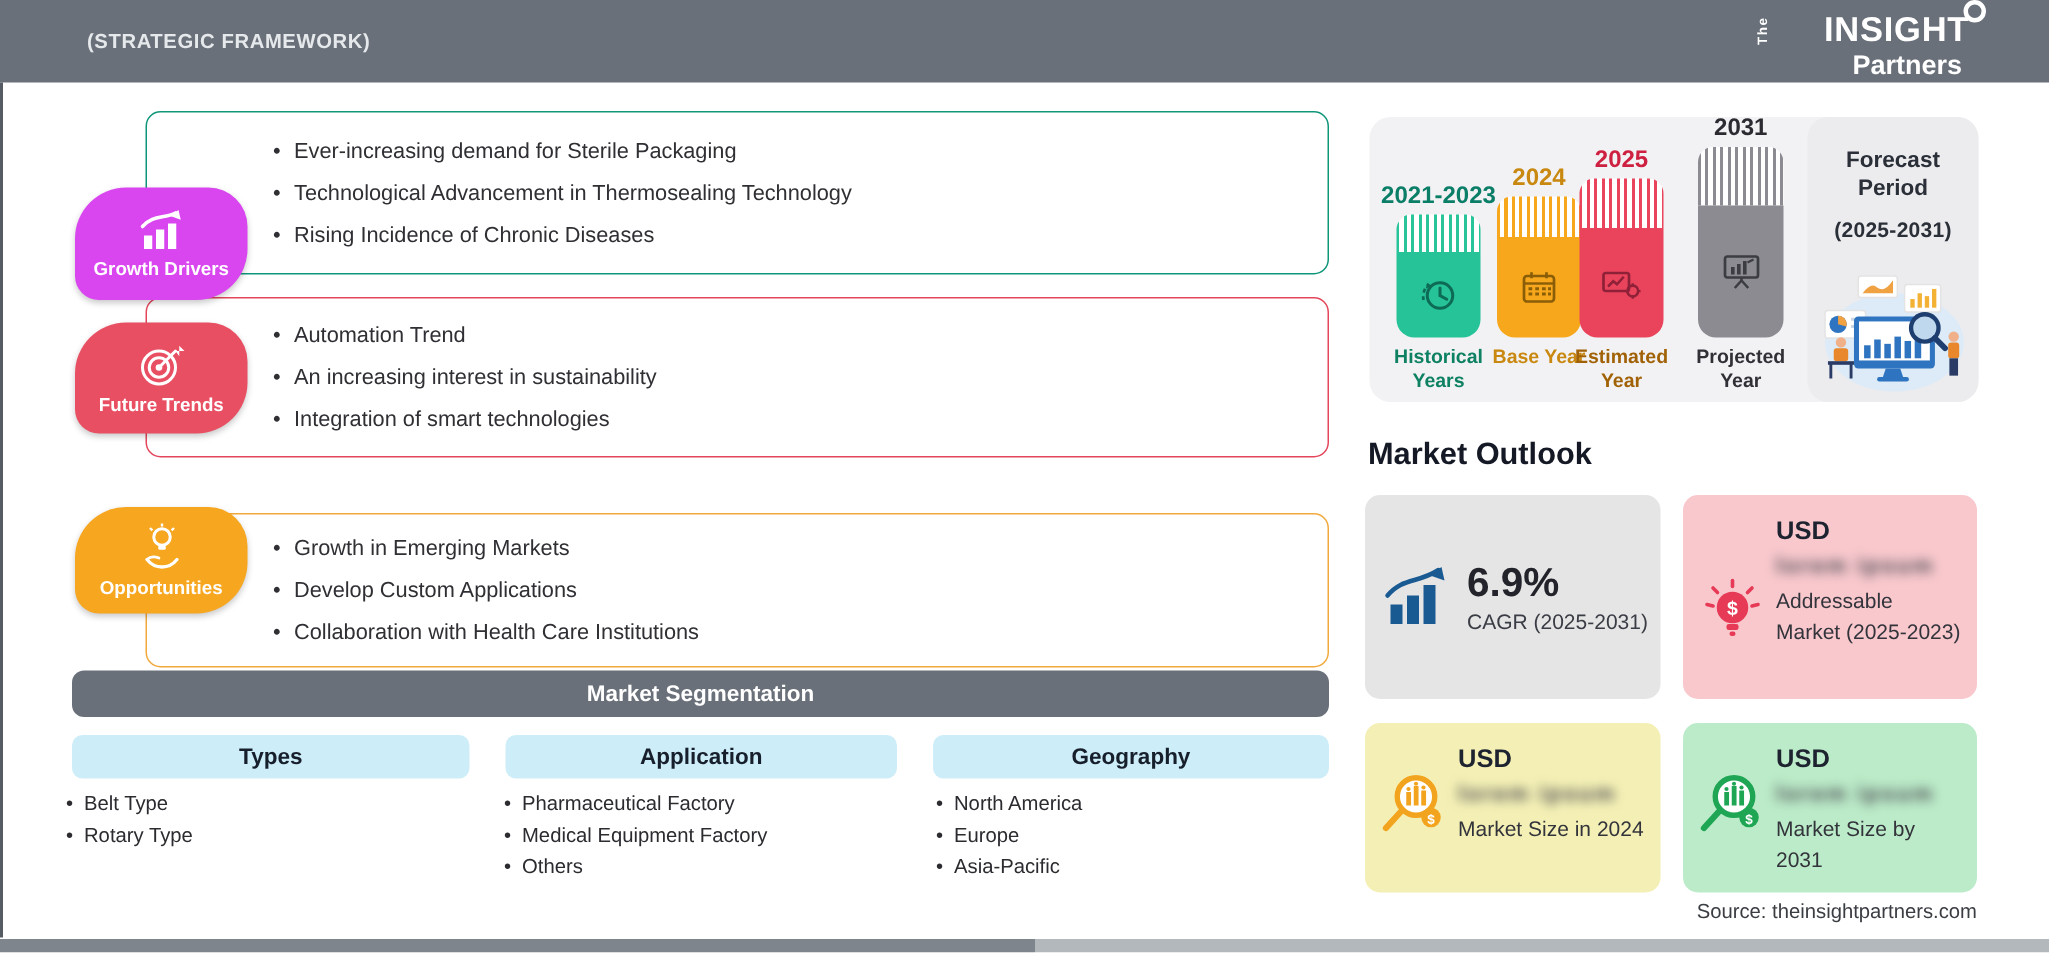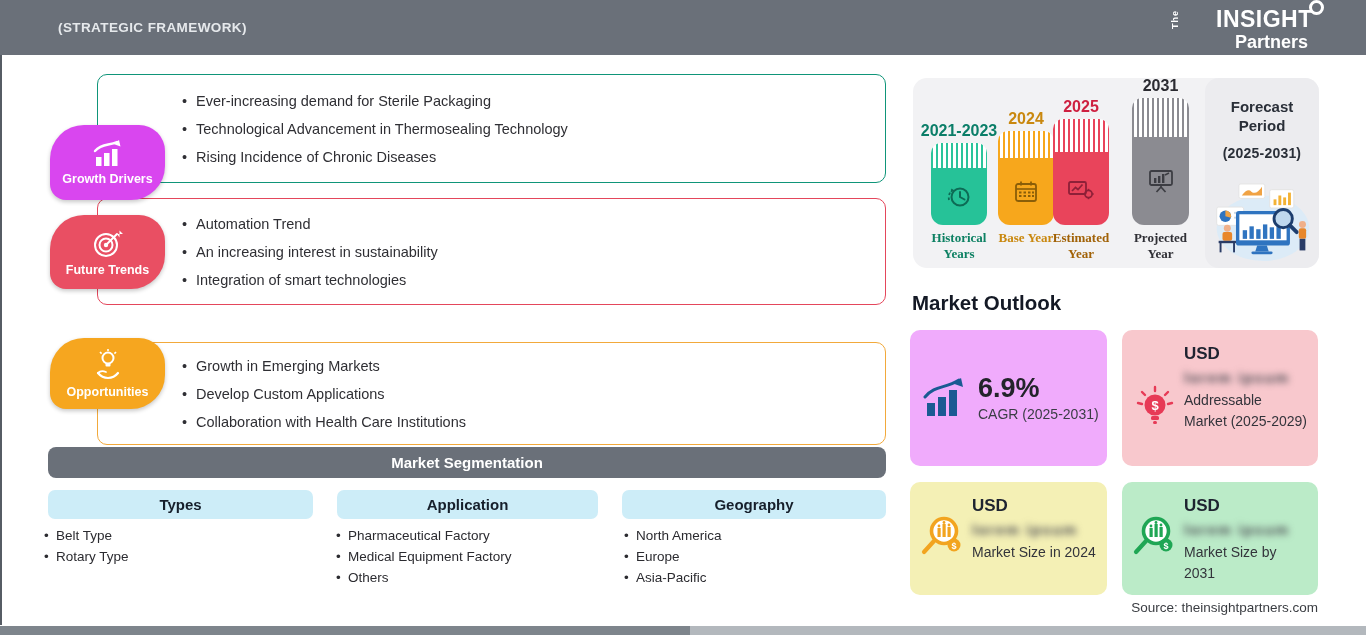--- a/index.html
+++ b/index.html
@@ -78,30 +78,30 @@
   .bg1 .bar-stripes { height:25px; background:repeating-linear-gradient(to right,#2AC49B 0,#2AC49B 2px,#fff 2px,#fff 5px); }
   .bg2 .bar-stripes { height:27px; background:repeating-linear-gradient(to right,#F7A71C 0,#F7A71C 2px,#fff 2px,#fff 5px); }
   .bg3 .bar-stripes { height:33px; background:repeating-linear-gradient(to right,#E9445B 0,#E9445B 2px,#fff 2px,#fff 5px); }
   .bg4 .bar-stripes { height:39px; background:repeating-linear-gradient(to right,#8B8B91 0,#8B8B91 2px,#fff 2px,#fff 5px); }
   .bar-solid { flex:1; border-radius:0 0 12px 12px; display:flex; align-items:center; justify-content:center; }
   .bg1 .bar-solid { background:#26C298; }
   .bg2 .bar-solid { background:#F7A71C; }
   .bg3 .bar-solid { background:#E9445B; }
   .bg4 .bar-solid { background:#8B8B91; }
   .bar-caption { position:absolute; top:calc(100% + 5px); left:50%; transform:translateX(-50%); width:74px;
-                 text-align:center; font-size:13px; font-weight:bold; line-height:1.2;font-family:Liberation Serif, serif; }
+                 text-align:center; font-size:13px; font-weight:bold; line-height:1.2; }
   .bg1 .bar-caption { color:#0E8163; }
   .bg2 .bar-caption { color:#C9880F; }
   .bg3 .bar-caption { color:#a16207; }
   .bg4 .bar-caption { color:#303036; }
 
   
   .outlook-title { position:absolute; left:912px; top:291px; font-size:20.5px; font-weight:bold; color:#141925; }
   .card { position:absolute; border-radius:10px; }
-  .card-cagr { left:910px; top:330px; width:197px; height:136px; background:#f0abfc;
+  .card-cagr { left:910px; top:330px; width:197px; height:136px; background:#e5e5e5;
                display:flex; align-items:center; padding-left:13px; gap:9px; }
   .cagr-value { font-size:27px; font-weight:bold; color:#23242B; line-height:1.1; }
   .cagr-label { font-size:14px; color:#3A3D45; margin-top:2px; }
   .card-usd { padding:14px 10px 10px 62px; position:absolute; }
   .card-pink   { left:1122px; top:330px; width:196px; height:136px; background:#F8C8CD; }
   .card-yellow { left:910px;  top:482px; width:197px; height:113px; background:#F4F0B5; }
   .card-green  { left:1122px; top:482px; width:196px; height:113px; background:#BBEBC8; }
   .usd-label { font-size:17px; font-weight:bold; color:#1E2330; }
   .blur-text { filter:blur(3.5px); font-weight:bold; color:#4A4A52; font-size:15px; letter-spacing:1.5px; margin-top:5px; }
   .card-caption { font-size:14px; color:#33343B; line-height:1.5; margin-top:4px; }
@@ -369,21 +369,21 @@
       <g stroke="#E73A56" stroke-width="2.4" stroke-linecap="round">
         <line x1="24" y1="5" x2="24" y2="9"></line>
         <line x1="11" y1="10" x2="14" y2="13"></line>
         <line x1="37" y1="10" x2="34" y2="13"></line>
         <line x1="7" y1="21" x2="11" y2="22"></line>
         <line x1="41" y1="21" x2="37" y2="22"></line>
       </g>
     </svg>
     <div class="usd-label">USD</div>
     <div class="blur-text">lorem ipsum</div>
-    <div class="card-caption">Addressable Market (2025-2029)</div>
+    <div class="card-caption">Addressable Market (2025-2023)</div>
   </div>
 
   <div class="card card-usd card-yellow">
     <svg class="card-icon yellow-icon" width="48" height="46" viewBox="0 0 48 46">
       <circle cx="26" cy="17" r="12.5" stroke="#F2A41F" stroke-width="3.6" fill="#fff"></circle>
       <g fill="#F2A41F">
         <rect x="19.5" y="14" width="3.2" height="9"></rect>
           <rect x="24.5" y="10" width="3.2" height="13"></rect>
           <rect x="29.5" y="13" width="3.2" height="10"></rect>
       </g>

